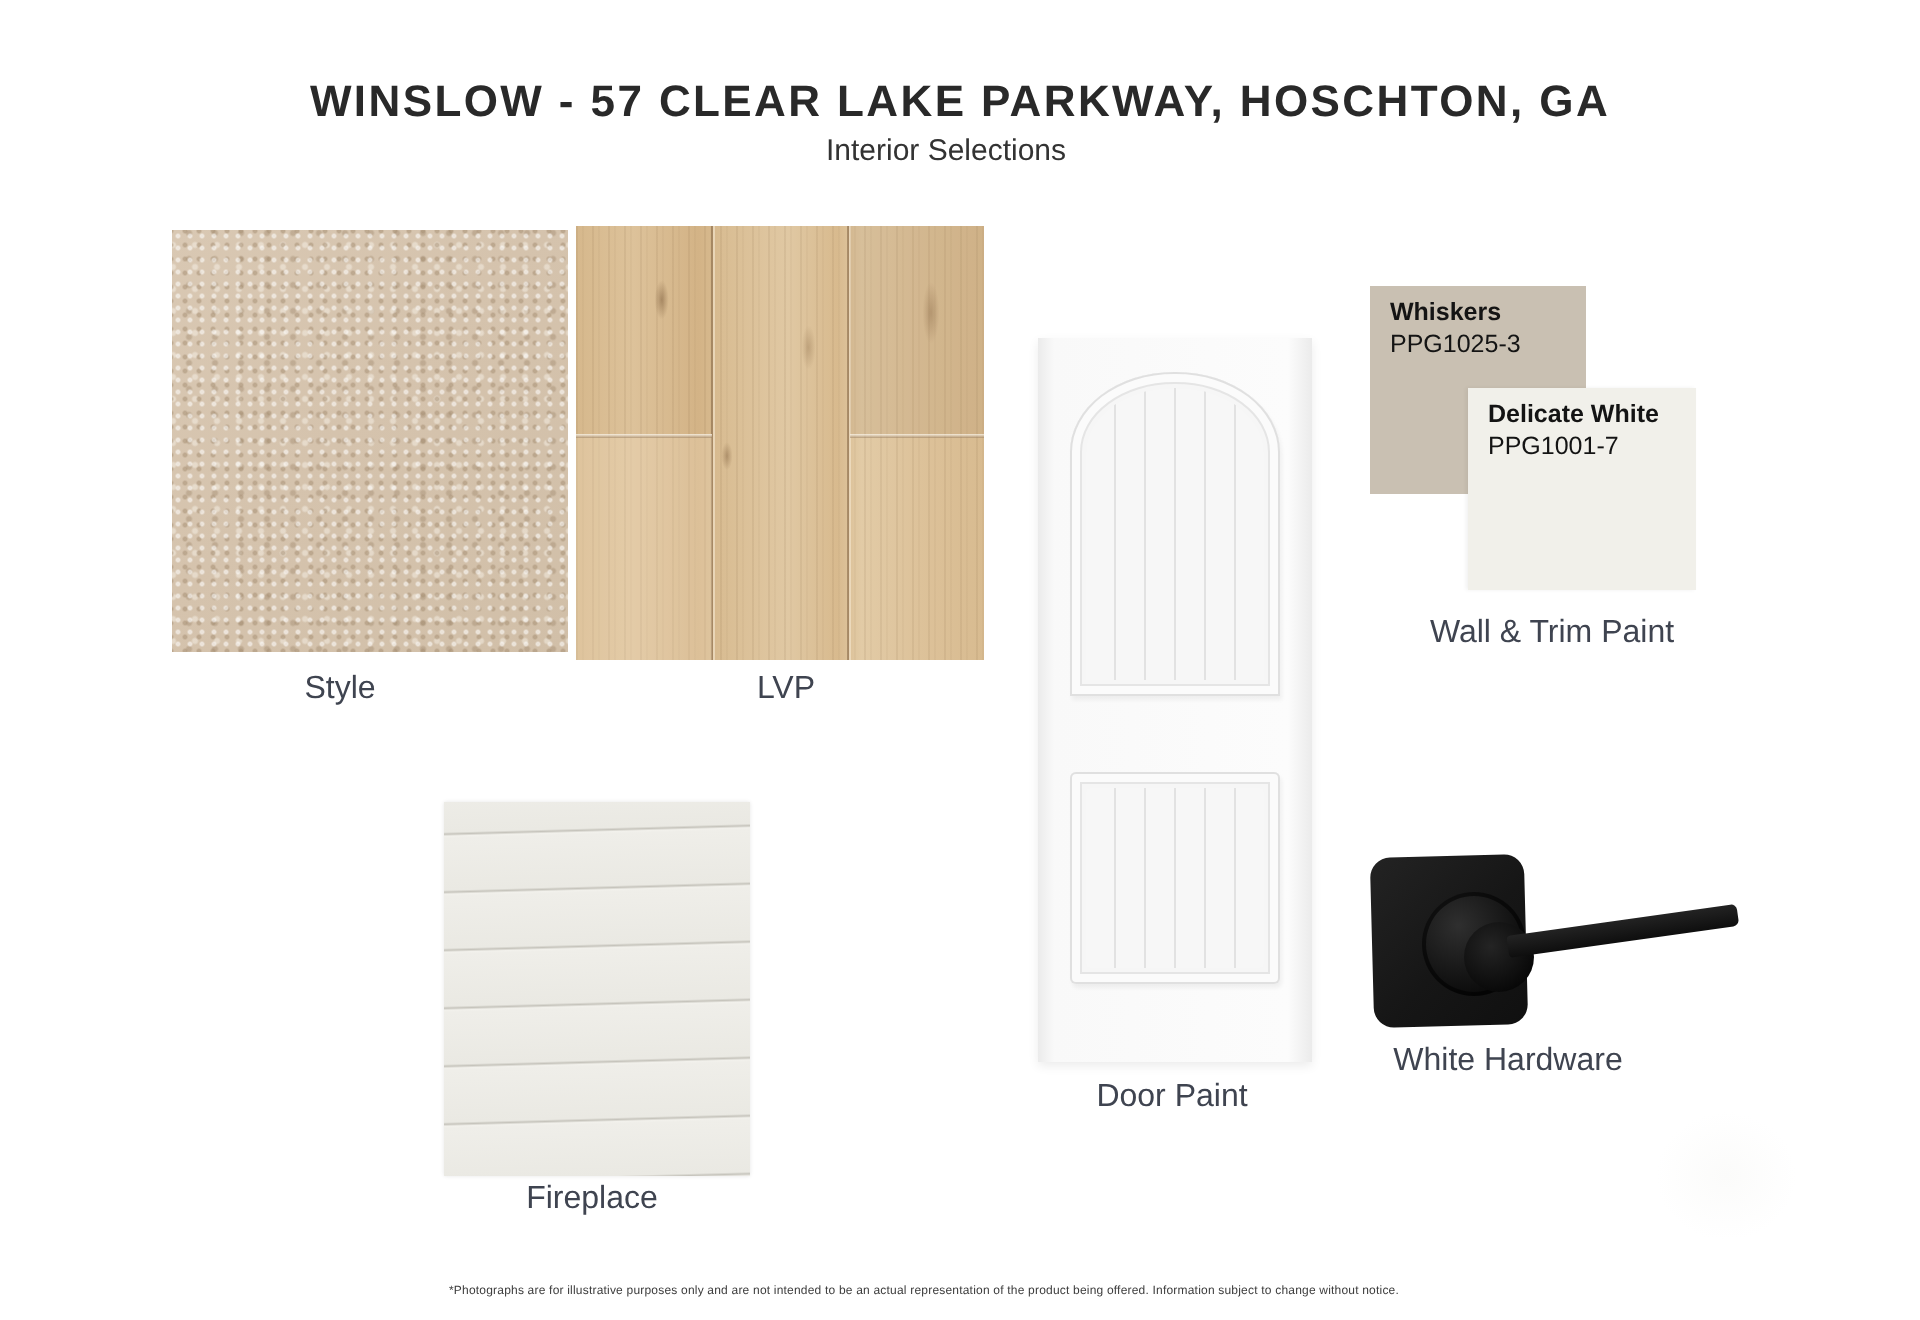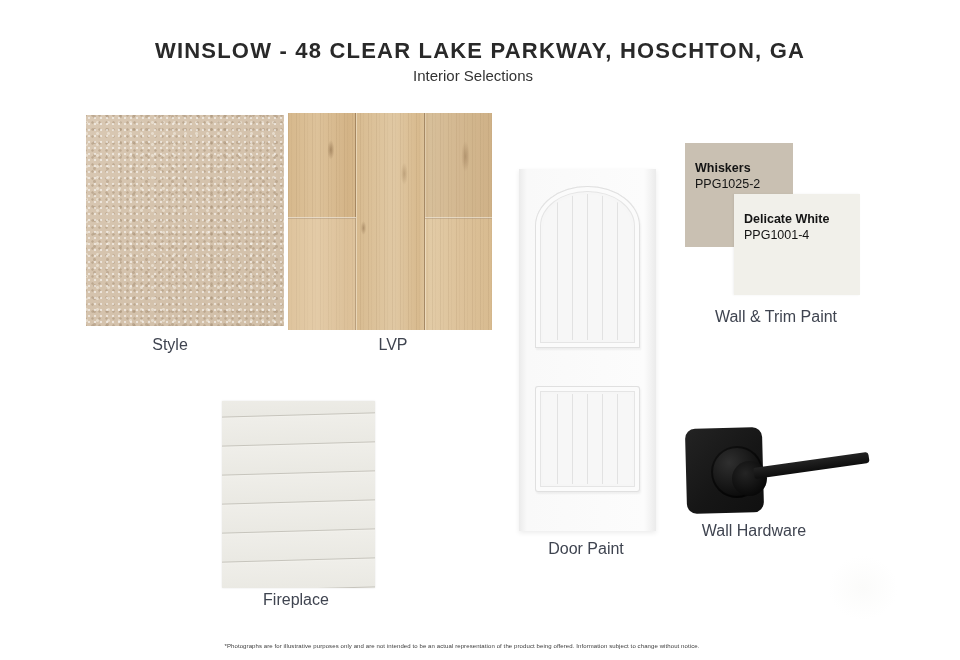--- a/index.html
+++ b/index.html
@@ -82,23 +82,23 @@
   .door-panel.top { top:17px; height:162px; border-radius:52px 52px 0 0 / 40px 40px 0 0; }
   .door-panel.bottom { top:217px; height:106px; border-radius:3px; }
   .grooves {
     position:absolute; inset:8px; background-color:#f7f7f7;
     background-image:repeating-linear-gradient(90deg, transparent 0 14px, #e2e2e2 14px 15px);
   }
   .door-panel.top .grooves { border-radius:44px 44px 0 0 / 32px 32px 0 0; }
   .door-panel.bottom .grooves { border-radius:2px; }
 
   
-  .chip { position:absolute; padding:17px 10px; color:#141414; }
+  .chip { position:absolute; padding:5px 10px; color:#141414; }
   .chip.whiskers { left:685px; top:143px; width:108px; height:104px; z-index:1; }
-  .chip.delicate { left:734px; top:194px; width:126px; height:101px; z-index:2;
+  .chip.delicate { left:734px; top:194px; width:114px; height:101px; z-index:2;
     box-shadow:-1px 0 2px rgba(0,0,0,0.06); }
   .chip .name { font-weight:700; font-size:12.5px; line-height:1.3; }
   .chip .code { font-weight:400; font-size:12.5px; line-height:1.3; }
 
   
   .fireplace {
     position:absolute; left:222px; top:401px; width:153px; height:187px;
     overflow:hidden; background:#edece7; box-shadow:0 0 2px rgba(0,0,0,0.10);
   }
   .shiplap {
@@ -142,21 +142,21 @@
     position:absolute; left:828px; top:556px; width:70px; height:64px;
     background:radial-gradient(closest-side, #fbfbfa, rgba(251,251,250,0));
     border-radius:10px;
   }
 </style>
 </head>
 <body>
 
 <div class="page">
 
-  <div class="title">WINSLOW - 48 CLEAR LAKE PARKWAY, HOSCHTON, GA</div>
+  <div class="title">WINSLOW - 57 CLEAR LAKE PARKWAY, HOSCHTON, GA</div>
   <div class="subtitle">Interior Selections</div>
 
   <div class="carpet"></div>
   <div class="caption" style="left:170px; top:336px;">Style</div>
 
   <div class="lvp">
     <div class="lvp-shade-right-top"></div>
     <div class="lvp-light-left-bottom"></div>
     <div class="lvp-joint left"></div>
     <div class="lvp-joint right"></div>
@@ -168,38 +168,38 @@
       <div class="grooves"></div>
     </div>
     <div class="door-panel bottom">
       <div class="grooves"></div>
     </div>
   </div>
   <div class="caption" style="left:586px; top:540px;">Door Paint</div>
 
   <div class="chip whiskers" style="background-color: rgb(201, 192, 178);">
     <div class="name">Whiskers</div>
-    <div class="code">PPG1025-2</div>
+    <div class="code">PPG1025-3</div>
   </div>
   <div class="chip delicate" style="background-color: rgb(241, 240, 234);">
     <div class="name">Delicate White</div>
-    <div class="code">PPG1001-4</div>
+    <div class="code">PPG1001-7</div>
   </div>
   <div class="caption" style="left:776px; top:308px;">Wall &amp; Trim Paint</div>
 
   <div class="fireplace">
     <div class="shiplap"></div>
   </div>
   <div class="caption" style="left:296px; top:591px;text-align:center;">Fireplace</div>
 
   <div class="hardware">
     <div class="rosette"></div>
     <div class="hub"></div>
     <div class="boss"></div>
     <div class="lever"></div>
   </div>
-  <div class="caption" style="left:754px; top:522px;">Wall Hardware</div>
+  <div class="caption" style="left:754px; top:522px;">White Hardware</div>
 
   <div class="disclaimer">*Photographs are for illustrative purposes only and are not intended to be an actual representation of the product being offered. Information subject to change without notice.</div>
 
   <div class="faint-blob"></div>
 
 </div>
 
 </body></html>

